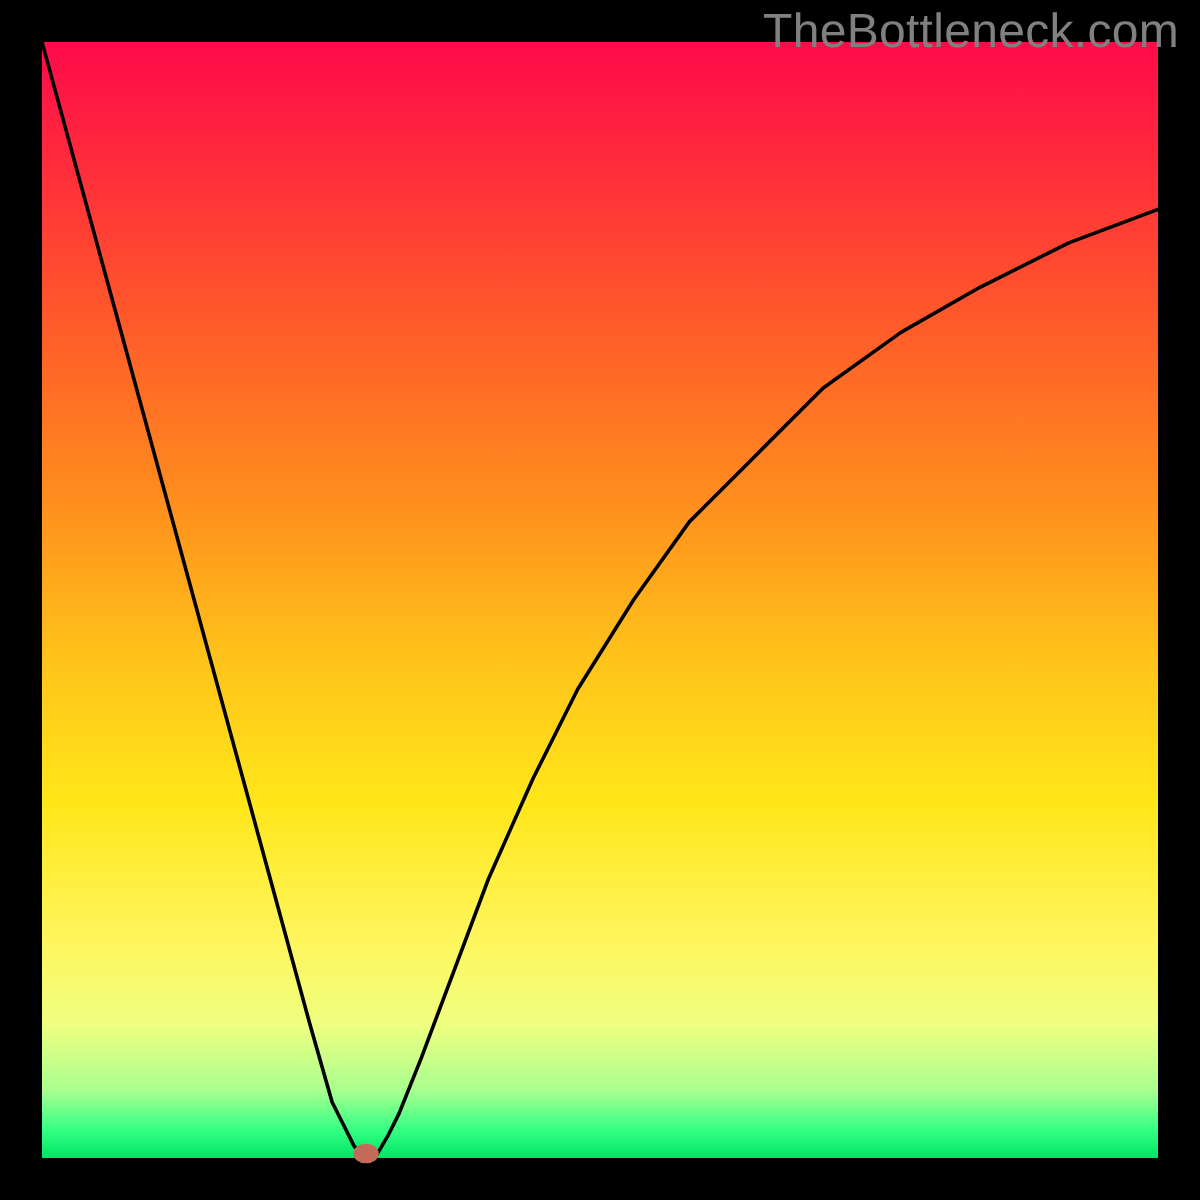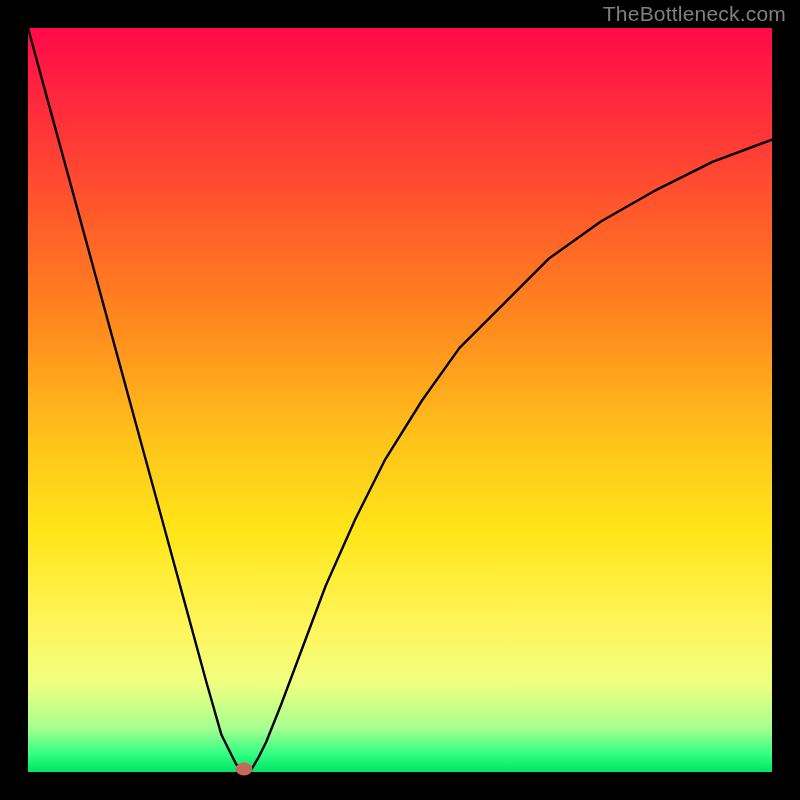--- a/index.html
+++ b/index.html
@@ -9,21 +9,21 @@
     width: 800px;
     height: 800px;
     background: #000;
   }
   .watermark {
     position: absolute;
     top: 2px;
     right: 14px;
     color: #808080;
     font-family: Arial, Helvetica, sans-serif;
-    font-size: 21px;
+    font-size: 32px;
     letter-spacing: 0.2px;
     z-index: 3;
     margin-left: 28px;
   }
   .plot {
     position: absolute;
     left: 28px;
     top: 28px;
     width: 744px;
     height: 744px;

